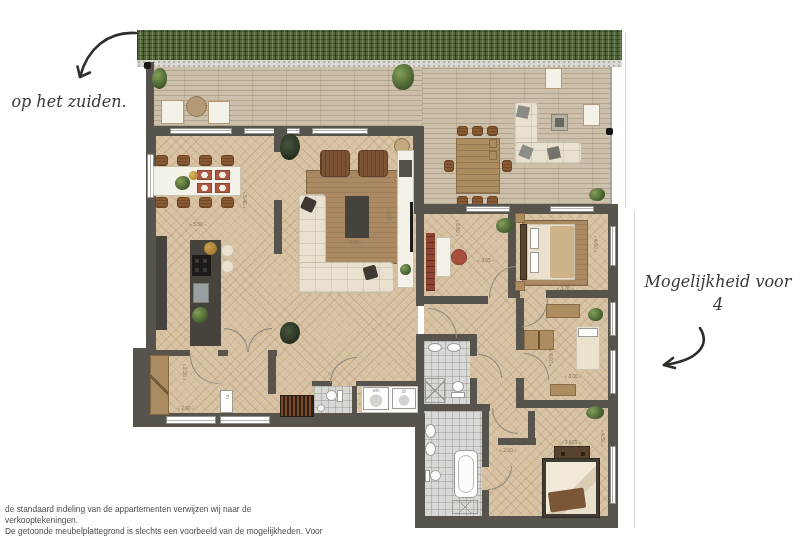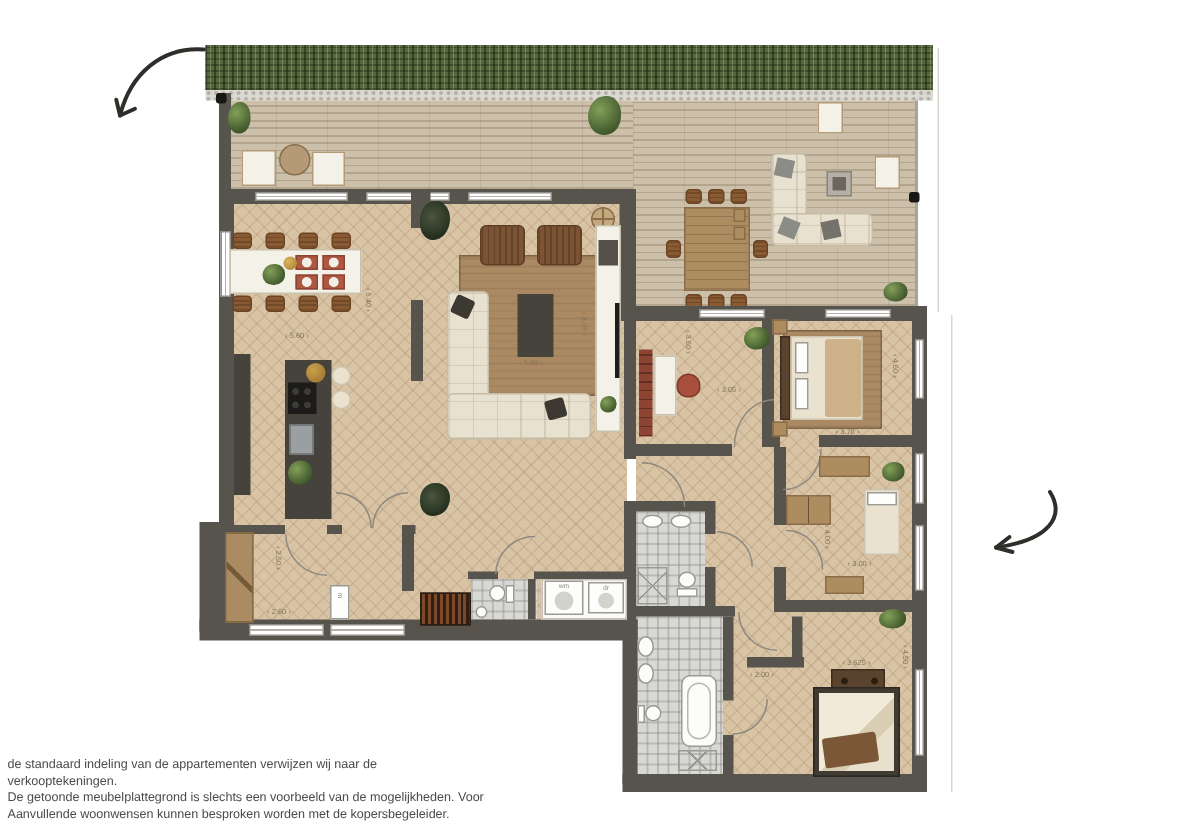--- a/index.html
+++ b/index.html
@@ -286,31 +286,32 @@
   <span class="a dim dimv" style="left:593px;top:236px">‹ 4.60 ›</span>
   <span class="a dim" style="left:553px;top:374px;width:40px">‹ 3.00 ›</span>
   <span class="a dim dimv" style="left:548px;top:350px">‹ 4.00 ›</span>
   <span class="a dim" style="left:548px;top:440px;width:46px">‹ 3.625 ›</span>
   <span class="a dim dimv" style="left:600px;top:430px">‹ 4.50 ›</span>
   <span class="a dim" style="left:490px;top:448px;width:36px">‹ 2.00 ›</span>
   <span class="a dim" style="left:162px;top:406px;width:48px">‹ 2.60 ›</span>
   <span class="a dim dimv" style="left:182px;top:364px">‹ 2.50 ›</span>
 
   <div class="a script" style="left:0px;top:90px;width:138px">
+    <span style="display:block">op het zuiden.</span>
   </div>
   <svg class="a" style="left:66px;top:26px" width="74" height="60" viewBox="0 0 74 60">
     <path d="M70,7 C42,5 21,23 14,51" fill="none" stroke="#2f2e2a" stroke-width="2.6" stroke-linecap="round"></path>
     <path d="M14,51 l-2.5,-10.5 M14,51 l10,-4.5" fill="none" stroke="#2f2e2a" stroke-width="2.6" stroke-linecap="round"></path>
   </svg>
   <div class="a script" style="left:638px;top:270px;width:160px">
+    <span style="display:block">Mogelijkheid voor 4</span>
   </div>
   <svg class="a" style="left:652px;top:324px" width="64" height="50" viewBox="0 0 64 50">
     <path d="M48,4 C58,20 48,36 12,41" fill="none" stroke="#2f2e2a" stroke-width="2.6" stroke-linecap="round"></path>
     <path d="M12,41 l9,-7 M12,41 l11,3" fill="none" stroke="#2f2e2a" stroke-width="2.6" stroke-linecap="round"></path>
   </svg>
 
   <div class="a disc" style="left:5px;top:504px;width:320px">
     <div>de standaard indeling van de appartementen verwijzen wij naar de verkooptekeningen.</div>
     <div>De getoonde meubelplattegrond is slechts een voorbeeld van de mogelijkheden. Voor</div>
-    <div>Aanvullende woonwensen kunnen besproken worden met de kopersbegeleider.</div>
   </div>
 
 </div>
 
 </body></html>

